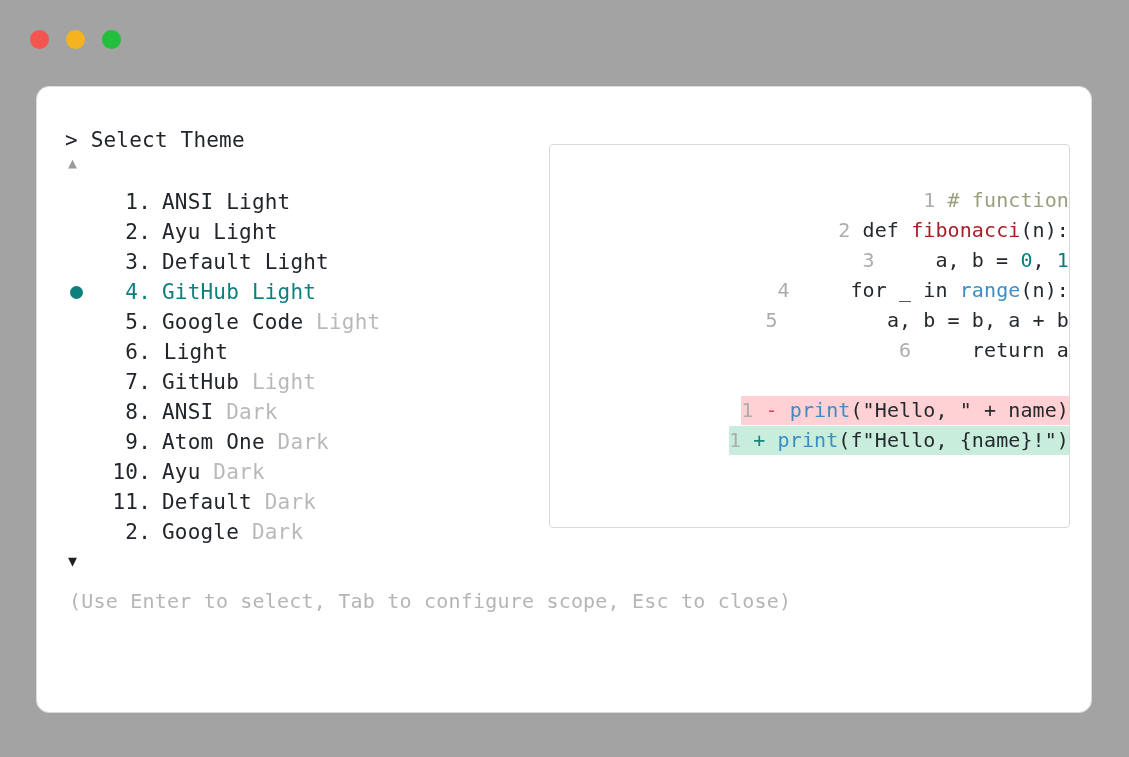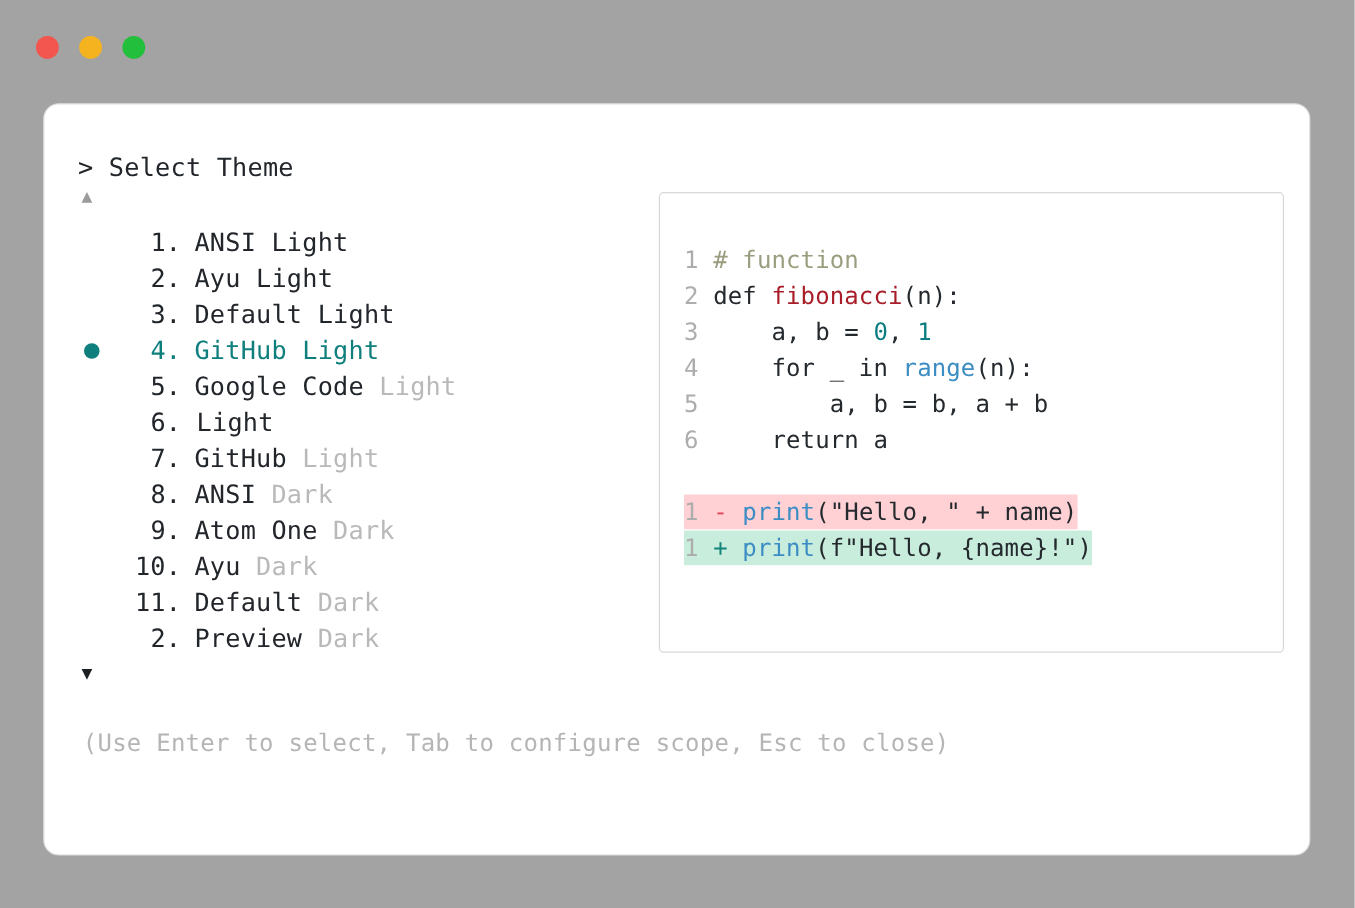--- a/index.html
+++ b/index.html
@@ -106,39 +106,40 @@
   .name-cell { padding-left: 11px; color: #22262b; }
   .theme-row.selected .idx,
   .theme-row.selected .idx-dot,
   .theme-row.selected .name-cell,
   .theme-row.selected .variant { color: #0e7f7d; }
   .variant { color: #22262b; }
   .variant.muted { color: #b9b9b9; }
 
   
   .hint {
-    margin-top: 28px;
+    margin-top: 10px;
     padding-left: 4px;
     font-size: 20px;
     line-height: 28px;
     color: #b5b5b5;
     letter-spacing: 0.2px;
     white-space: pre;
   }
 
   
   .preview-box {
-    margin-top: 33px;
+    margin-top: 17px;
     width: 521px;
     height: 384px;
     border: 1.5px solid #d8d8d8;
     border-radius: 4px;
     background: #ffffff;
-    padding: 40px 0 0 0;
+    padding: 40px 0 0 12px;
     overflow: hidden;
+    text-align: right;
   }
   .code {
     font-size: 20px;
     line-height: 30px;
     letter-spacing: 0.1px;
     white-space: pre;
     padding-left: 20px;
   }
   .code-line { height: 30px; white-space: pre; }
   .gutter { color: #adadad; }
@@ -190,21 +191,21 @@
               <div class="theme-row"><span class="bullet-cell"><span class="bullet hidden"></span></span><span class="idx">2.</span><span class="name-cell">Ayu</span><span class="variant"> Light</span></div>
               <div class="theme-row"><span class="bullet-cell"><span class="bullet hidden"></span></span><span class="idx">3.</span><span class="name-cell">Default</span><span class="variant"> Light</span></div>
               <div class="theme-row selected"><span class="bullet-cell"><span class="bullet"></span></span><span class="idx">4.</span><span class="name-cell">GitHub</span><span class="variant"> Light</span></div>
               <div class="theme-row"><span class="bullet-cell"><span class="bullet hidden"></span></span><span class="idx">5.</span><span class="name-cell">Google Code</span><span class="variant muted"> Light</span></div>
               <div class="theme-row"><span class="bullet-cell"><span class="bullet hidden"></span></span><span class="idx">6.</span><span class="variant"> Light</span></div>
               <div class="theme-row"><span class="bullet-cell"><span class="bullet hidden"></span></span><span class="idx">7.</span><span class="name-cell">GitHub</span><span class="variant muted"> Light</span></div>
               <div class="theme-row"><span class="bullet-cell"><span class="bullet hidden"></span></span><span class="idx">8.</span><span class="name-cell">ANSI</span><span class="variant muted"> Dark</span></div>
               <div class="theme-row"><span class="bullet-cell"><span class="bullet hidden"></span></span><span class="idx">9.</span><span class="name-cell">Atom One</span><span class="variant muted"> Dark</span></div>
               <div class="theme-row"><span class="bullet-cell"><span class="bullet hidden"></span></span><span class="idx">10.</span><span class="name-cell">Ayu</span><span class="variant muted"> Dark</span></div>
               <div class="theme-row"><span class="bullet-cell"><span class="bullet hidden"></span></span><span class="idx">11.</span><span class="name-cell">Default</span><span class="variant muted"> Dark</span></div>
-              <div class="theme-row"><span class="bullet-cell"><span class="bullet hidden"></span></span><span class="idx">2.</span><span class="name-cell">Preview</span><span class="variant muted"> Dark</span></div>
+              <div class="theme-row"><span class="bullet-cell"><span class="bullet hidden"></span></span><span class="idx">2.</span><span class="name-cell">Google</span><span class="variant muted"> Dark</span></div>
             </div>
 
           <div class="arrow-bottom">
             <span class="arrow down">▼</span>
           </div>
 
           <div class="hint">(Use Enter to select, Tab to configure scope, Esc to close)</div>
         </div>
 
         <div class="col-right">

